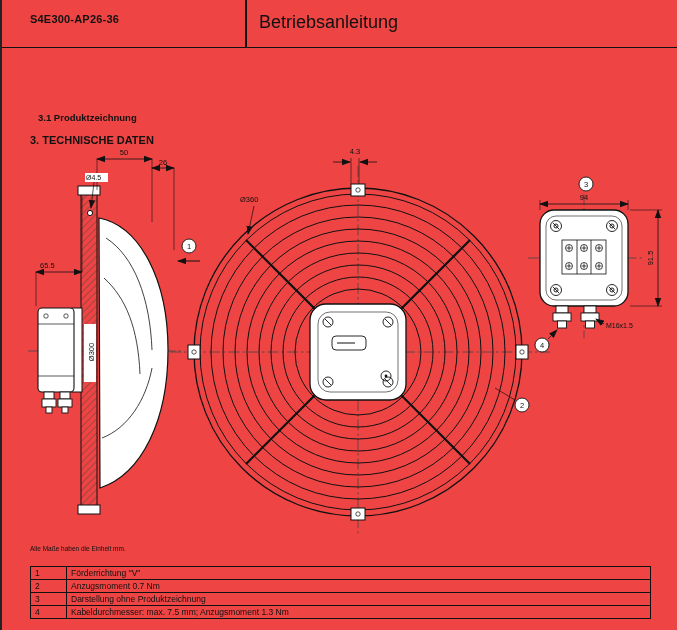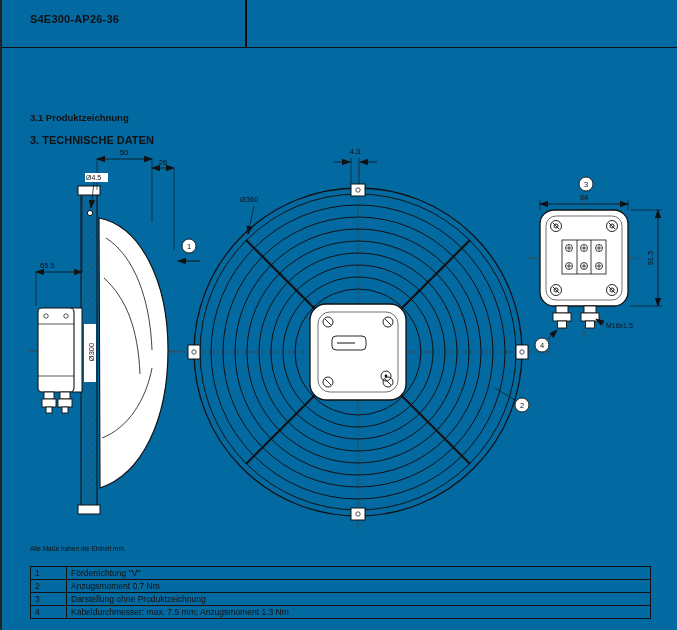--- a/index.html
+++ b/index.html
@@ -1,40 +1,41 @@
 <!DOCTYPE html>
 <html><head>
 <meta charset="utf-8">
 <style>
   * { margin:0; padding:0; box-sizing:border-box; }
   html,body { width:677px; height:630px; }
   body { background:#fff; font-family:"Liberation Sans",sans-serif; color:#111; position:relative; overflow:hidden; }
-  .page { position:absolute; inset:0; background:#0369a1; border-left:2px solid #222; }
+  .page { position:absolute; inset:0; background:#ef4444; border-left:2px solid #222; }
   .doc-number { position:absolute; left:28px; top:13px; font-size:11px; font-weight:bold; letter-spacing:0.2px; }
   .header-divider { position:absolute; left:243px; top:0; width:2px; height:47px; background:#111; }
   .doc-title { position:absolute; left:257px; top:12px; font-size:18px; font-weight:normal; }
   .header-rule { position:absolute; left:0; top:47px; width:677px; height:1px; background:#111; }
   .sec-heading { position:absolute; left:28px; top:86px; font-size:11px; font-weight:bold;margin-top:48px; }
-  .sub-heading { position:absolute; left:28px; top:112px; font-size:9.5px; font-weight:bold; }
+  .sub-heading { position:absolute; left:36px; top:112px; font-size:9.5px; font-weight:bold; }
   svg.drawing { position:absolute; left:0; top:138px; }
   svg text { font-family:"Liberation Sans",sans-serif; font-size:7.5px; fill:#111; stroke:none; }
   svg text.small { font-size:7px; }
   svg .cl { stroke:#444; stroke-width:0.8; stroke-dasharray:11 3 2.5 3; fill:none; }
   .note { position:absolute; left:28px; top:545px; font-size:6.5px; }
   table.legend { position:absolute; left:28px; top:566px; width:621px; border-collapse:collapse; font-size:8.5px; table-layout:fixed; }
   table.legend td { border:1px solid #111; padding:1px 4px; height:13px; vertical-align:middle; }
   table.legend td.num { width:36px; }
 </style>
 </head>
 <body>
 
 <div class="page">
 
   <div class="doc-number">S4E300-AP26-36</div>
   <div class="header-divider"></div>
+  <div class="doc-title">Betriebsanleitung</div>
   <div class="header-rule"></div>
 
   <div class="sec-heading">3. TECHNISCHE DATEN</div>
   <div class="sub-heading">3.1 Produktzeichnung</div>
 
   <svg class="drawing" width="677" height="405" viewBox="0 0 677 405">
     <defs>
       <pattern id="hatch" width="5" height="5" patternUnits="userSpaceOnUse" patternTransform="rotate(45)">
         <line x1="0" y1="0" x2="0" y2="5" stroke="#444" stroke-width="0.9"></line>
       </pattern>

